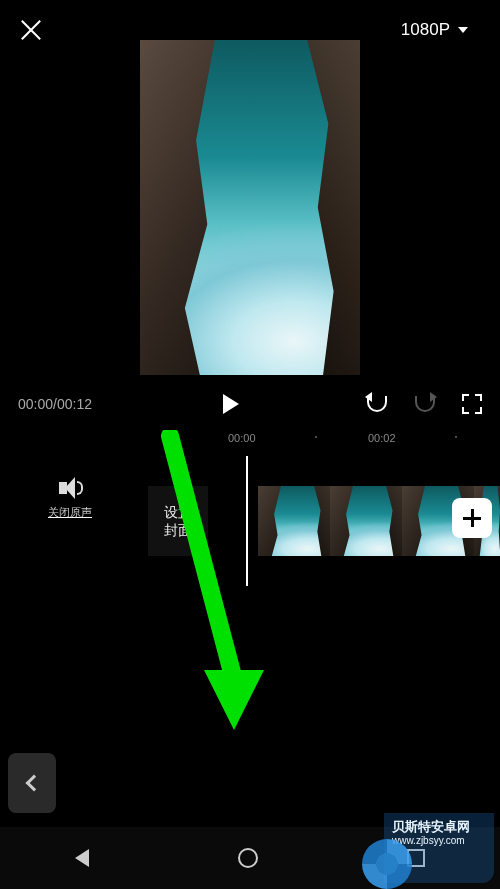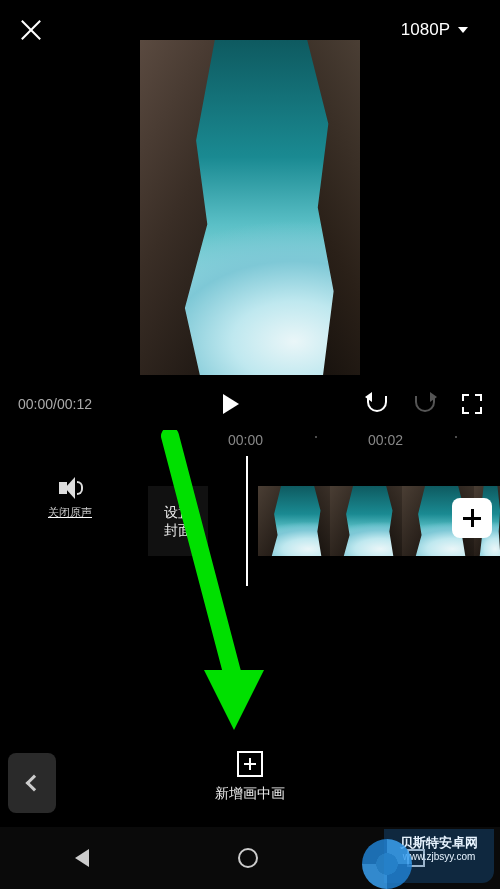--- a/index.html
+++ b/index.html
@@ -166,21 +166,21 @@
   .fullscreen-ic .tl { top:0; left:0; border-right:none; border-bottom:none; }
   .fullscreen-ic .tr { top:0; right:0; border-left:none; border-bottom:none; }
   .fullscreen-ic .bl { bottom:0; left:0; border-right:none; border-top:none; }
   .fullscreen-ic .br { bottom:0; right:0; border-left:none; border-top:none; }
 
   .ruler {
     position: absolute;
     top: 432px;
     left: 0; right: 0;
     height: 20px;
-    font-size: 14px;
+    font-size: 11px;
     color: #888;
   }
   .ruler .mark { position: absolute; top: 0; }
   .ruler .dot {
     position: absolute; top: 4px;
     width: 2px; height: 2px; background:#666; border-radius:50%;
   }
 
   .track-area {
     position: absolute;
@@ -384,28 +384,27 @@
   .nav-recent {
     width: 18px; height: 18px;
     border: 2px solid #ccc;
   }
 
   .watermark {
     position: absolute;
     right: 6px;
     bottom: 6px;
     width: 110px;
-    height: 54px;
+    height: 70px;
     background: rgba(30,120,200,0.28);
     border-radius: 0 0 12px 0;
     padding: 6px 8px;
     font-size: 10px;
     line-height: 1.2;
     color: #e8f4ff;
-    text-align: center;
   }
   .watermark .row1 { font-size: 13px; font-weight: bold; }
   .watermark .fan {
     position: absolute;
     left: -22px; bottom: -6px;
     width: 50px; height: 50px;
     border-radius: 50%;
     background: radial-gradient(circle, #2a90e0 30%, transparent 31%),
                 conic-gradient(#3aa0f0 0 25%, #2080d0 0 50%, #3aa0f0 0 75%, #2080d0 0 100%);
     opacity: 0.85;
@@ -485,24 +484,20 @@
 
 <svg class="arrow-anno" width="120" height="310">
   <line x1="14" y1="6" x2="78" y2="250" stroke="#00e000" stroke-width="18" stroke-linecap="round"></line>
   <polygon points="78,300 48,240 108,240" fill="#00e000"></polygon>
 </svg>
 
 <div class="bottom-bar">
   <div class="back-btn">
     <div class="chev"></div>
   </div>
-  <div class="pip-btn">
-    <div class="pip-square"></div>
-    <div class="pip-label">新增画中画</div>
-  </div>
 </div>
 
 <div class="nav-bar">
   <div class="nav-back"></div>
   <div class="nav-home"></div>
   <div class="nav-recent"></div>
 </div>
 
 <div class="watermark">
   <div class="fan"></div>

